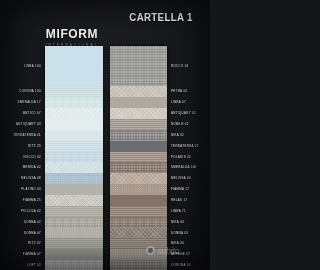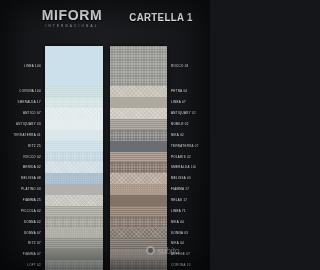--- a/index.html
+++ b/index.html
@@ -16,23 +16,24 @@
       radial-gradient(ellipse at 50% 30%, #1e1f23 0%, #141518 70%, #0e0f11 100%);
   }
   
   .header{
     position:absolute;left:0;top:0;width:210px;height:46px;
   }
   .logo{
     position:absolute;left:33px;top:8px;width:78px;text-align:center;
   }
   .logo-main{
-    font-size:14px;font-weight:bold;color:#f2f3f4;
+    font-size:12px;font-weight:bold;color:#f2f3f4;
     letter-spacing:0.6px;line-height:14px;
     text-shadow:0 1px 1px #000;
+    margin-top:19px;
   }
   .logo-sub{
     font-size:3.2px;color:#9aa0a6;letter-spacing:2.1px;
     line-height:6px;margin-top:1px;
   }
   .title{
     position:absolute;left:118px;top:11px;width:86px;
     font-size:11px;font-weight:bold;color:#f4f5f6;
     letter-spacing:0.4px;text-align:center;
     font-family:"Liberation Sans",sans-serif;

